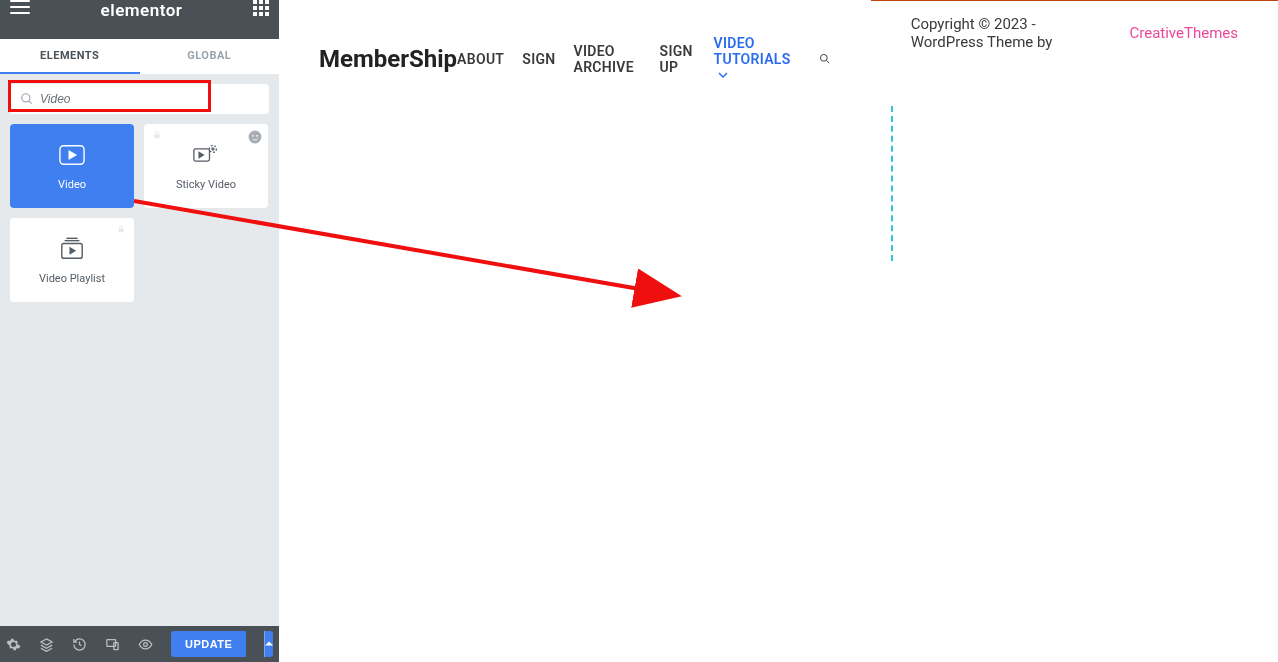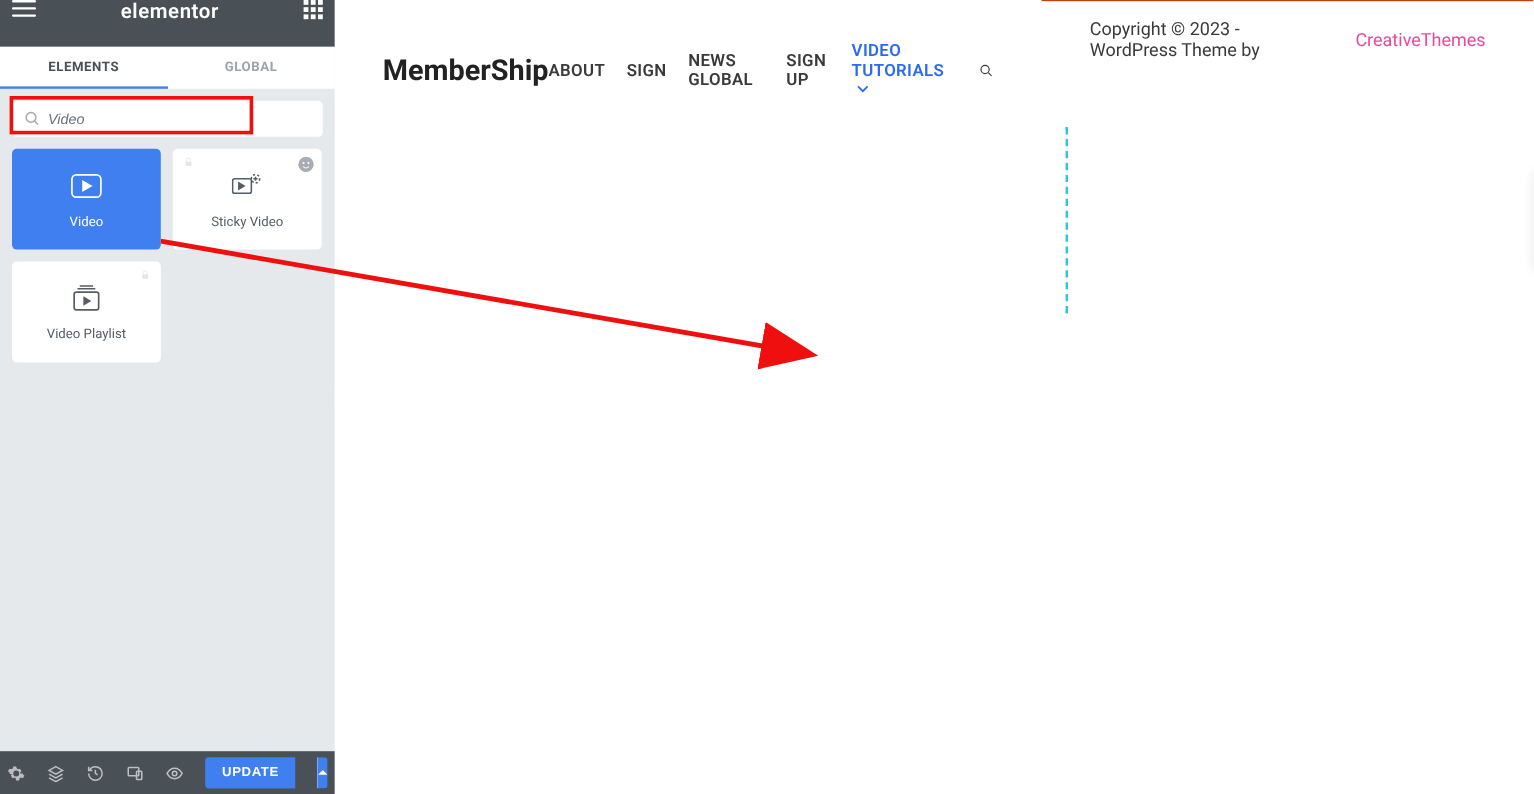--- a/index.html
+++ b/index.html
@@ -195,21 +195,21 @@
       <polygon points="5,0 0,5 5,10"></polygon>
     </svg>
 </div>
 
 <div class="canvas">
   <div class="topbar">
     <div class="site-title">MemberShip</div>
     <div class="nav">
       <a>ABOUT</a>
       <a>SIGN</a>
-      <a>NEWS GLOBAL</a>
+      <a>VIDEO ARCHIVE</a>
       <a>SIGN UP</a>
       <a class="active"><span>VIDEO TUTORIALS</span><svg class="caret" width="10" height="10" viewBox="0 0 10 10" fill="none" stroke="#2b6bf0" stroke-width="1.5">
             <polyline points="1,3 5,7 9,3"></polyline>
           </svg></a>
       <div class="search-btn"><svg viewBox="0 0 24 24" fill="none" stroke="#3a3a3a" stroke-width="2">
             <circle cx="10" cy="10" r="7"></circle>
             <line x1="21" y1="21" x2="15.5" y2="15.5"></line>
           </svg></div>
     </div>
   </div>

